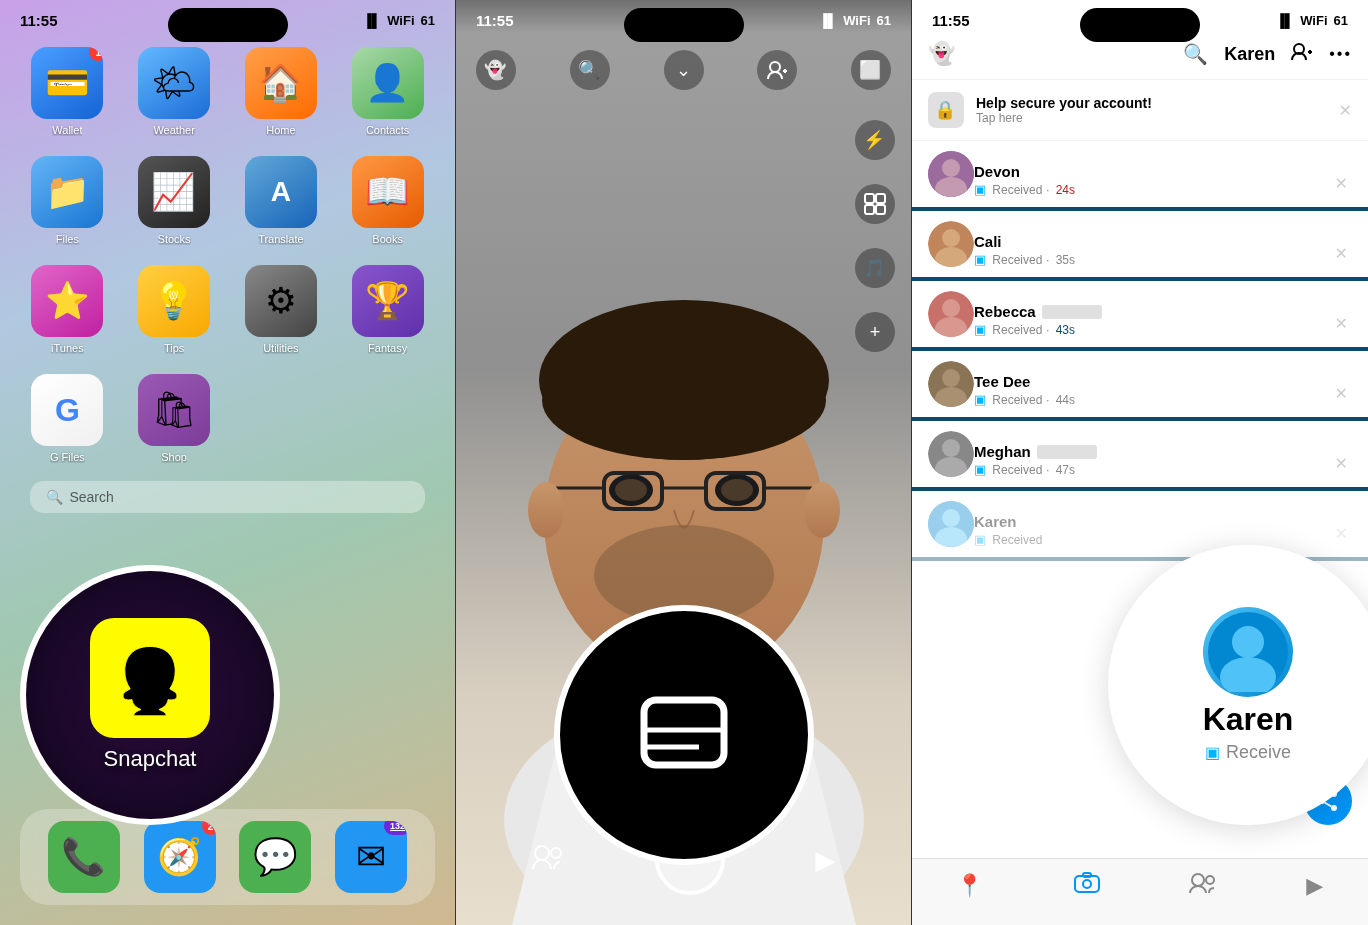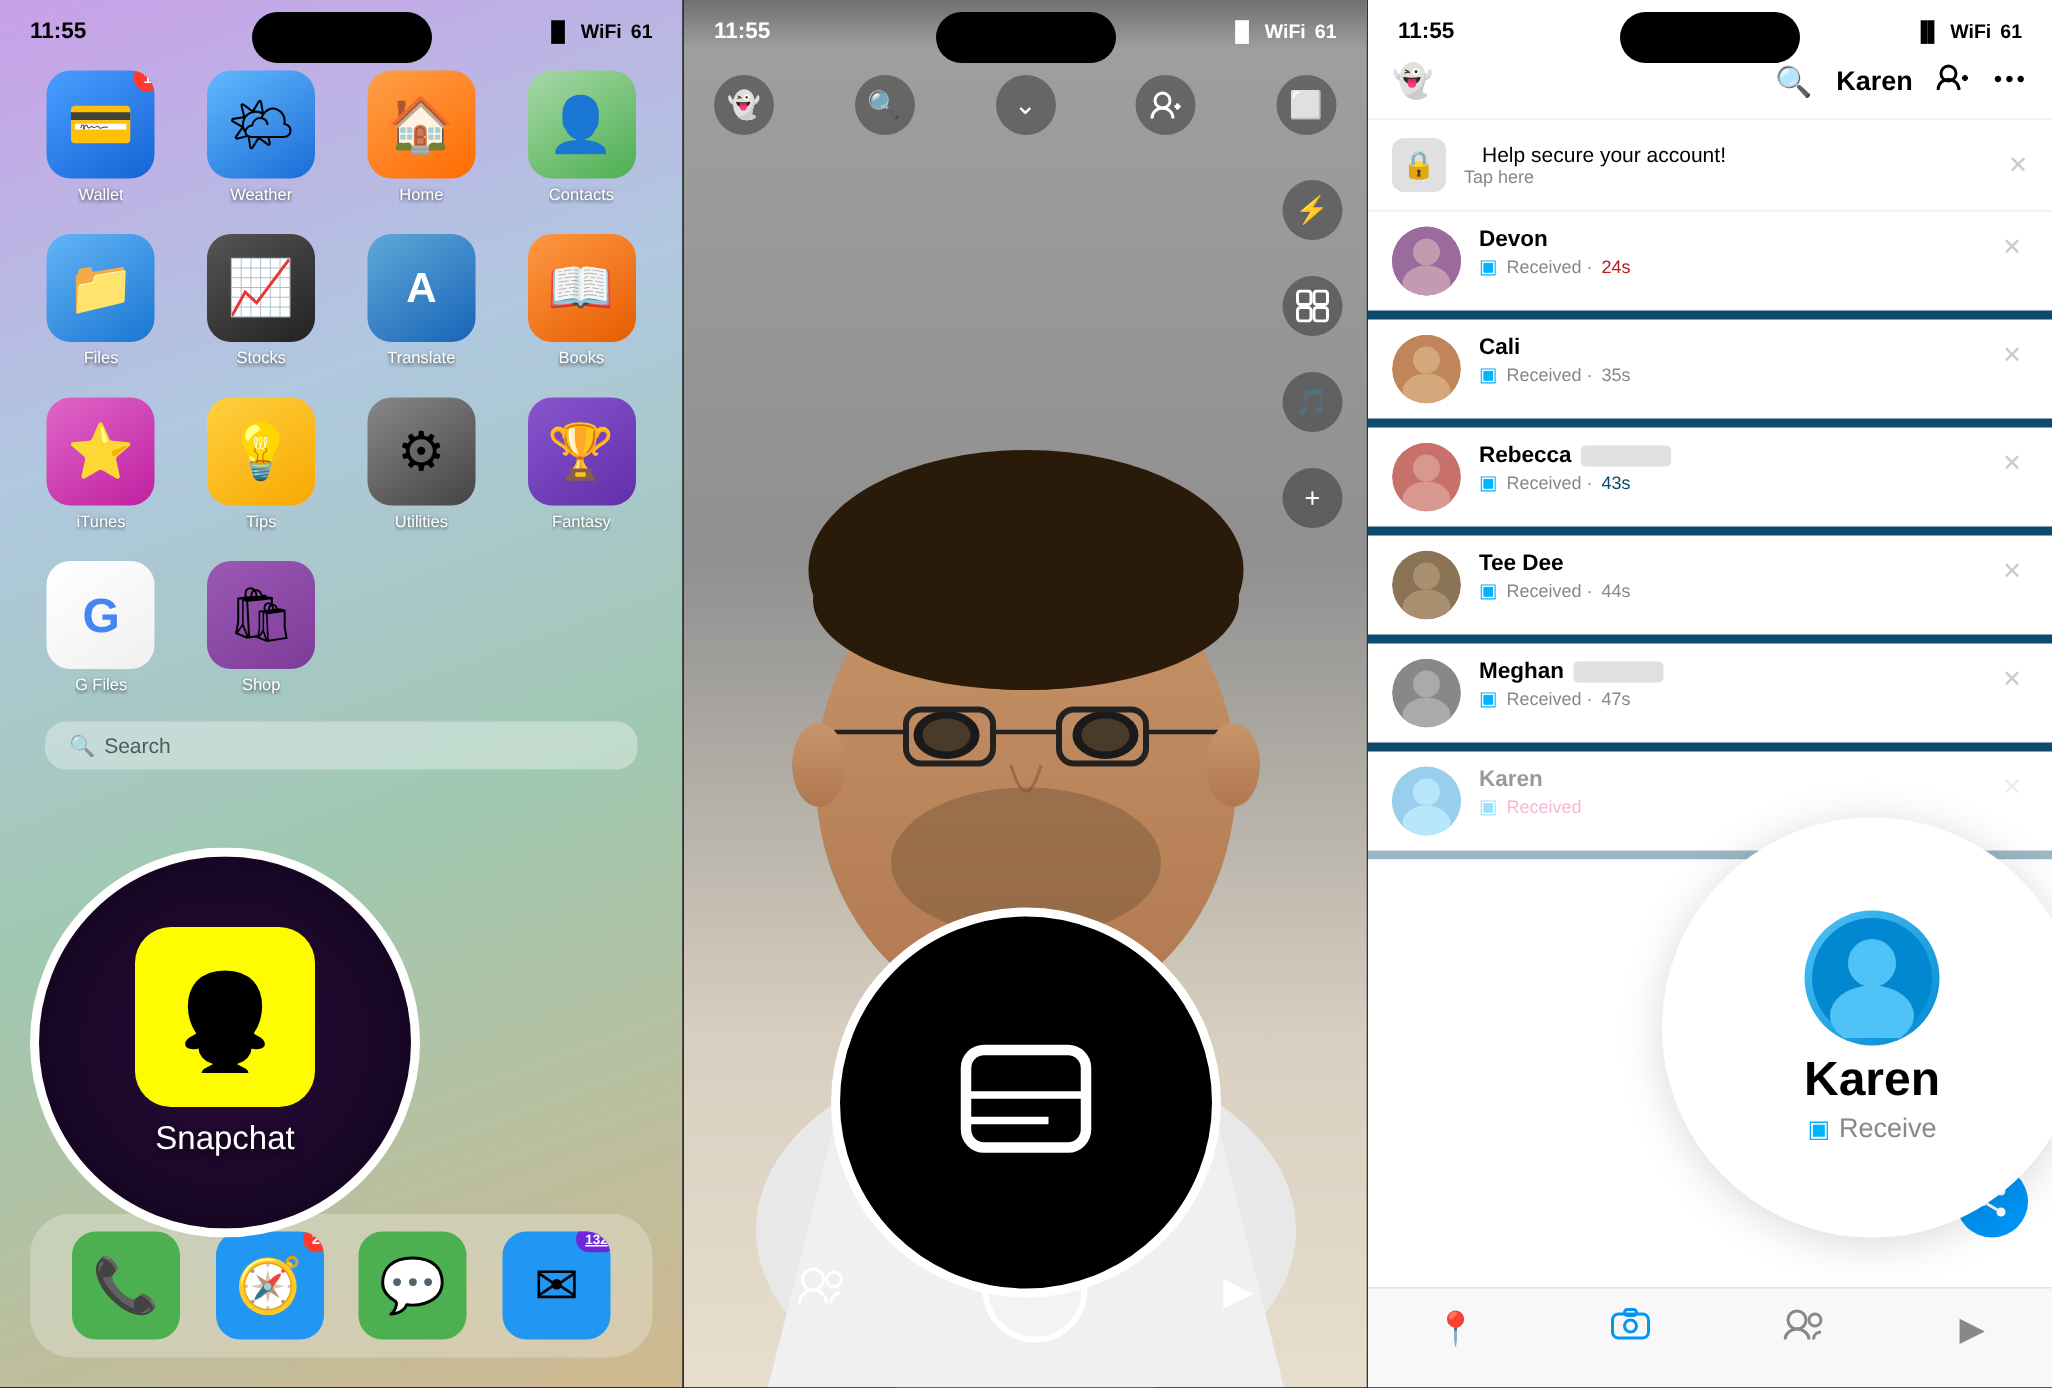--- a/index.html
+++ b/index.html
@@ -317,32 +317,31 @@
       height: 36px;
       background: #e0e0e0;
       border-radius: 8px;
       display: flex;
       align-items: center;
       justify-content: center;
       font-size: 18px;
     }
 
     .security-text { flex: 1; }
-    .security-text .title { font-size: 14px; font-weight: 400; margin-left: 12px; }
+    .security-text .title { font-size: 14px; font-weight: 700; }
     .security-text .sub { font-size: 12px; color: #888; }
 
     .chat-list { overflow-y: auto; }
 
     .chat-item {
       display: flex;
-      align-items: flex-start;
+      align-items: flex-end;
       padding: 10px 16px;
-      gap: 12px;
       position: relative;
-      border-bottom: 6px solid #0c4a6e;
+      border-bottom: 4px solid #0c4a6e;
     }
 
     .chat-avatar {
       width: 46px;
       height: 46px;
       border-radius: 50%;
       flex-shrink: 0;
       overflow: hidden;
       display: flex;
       align-items: center;
@@ -873,21 +872,21 @@
           <circle cx="23" cy="17" r="9" fill="#4fc3f7"></circle>
           <ellipse cx="23" cy="38" rx="16" ry="12" fill="#4fc3f7"></ellipse>
         </svg>
       </div>
       <div class="chat-info">
         <div class="chat-name">
           <span>Karen</span>
         </div>
         <div class="chat-meta">
           <span class="chat-msg-icon">▣</span>
-          <span style="font-size:12px;color:#ec4899;">Received</span>
+          <span style="font-size:12px;color:#404040;">Received</span>
         </div>
       </div>
       <span class="chat-close">✕</span>
     </div>
 
   </div>
 
   <div class="karen-overlay">
     <div class="karen-avatar">
       <svg width="80" height="80" viewBox="0 0 80 80">

